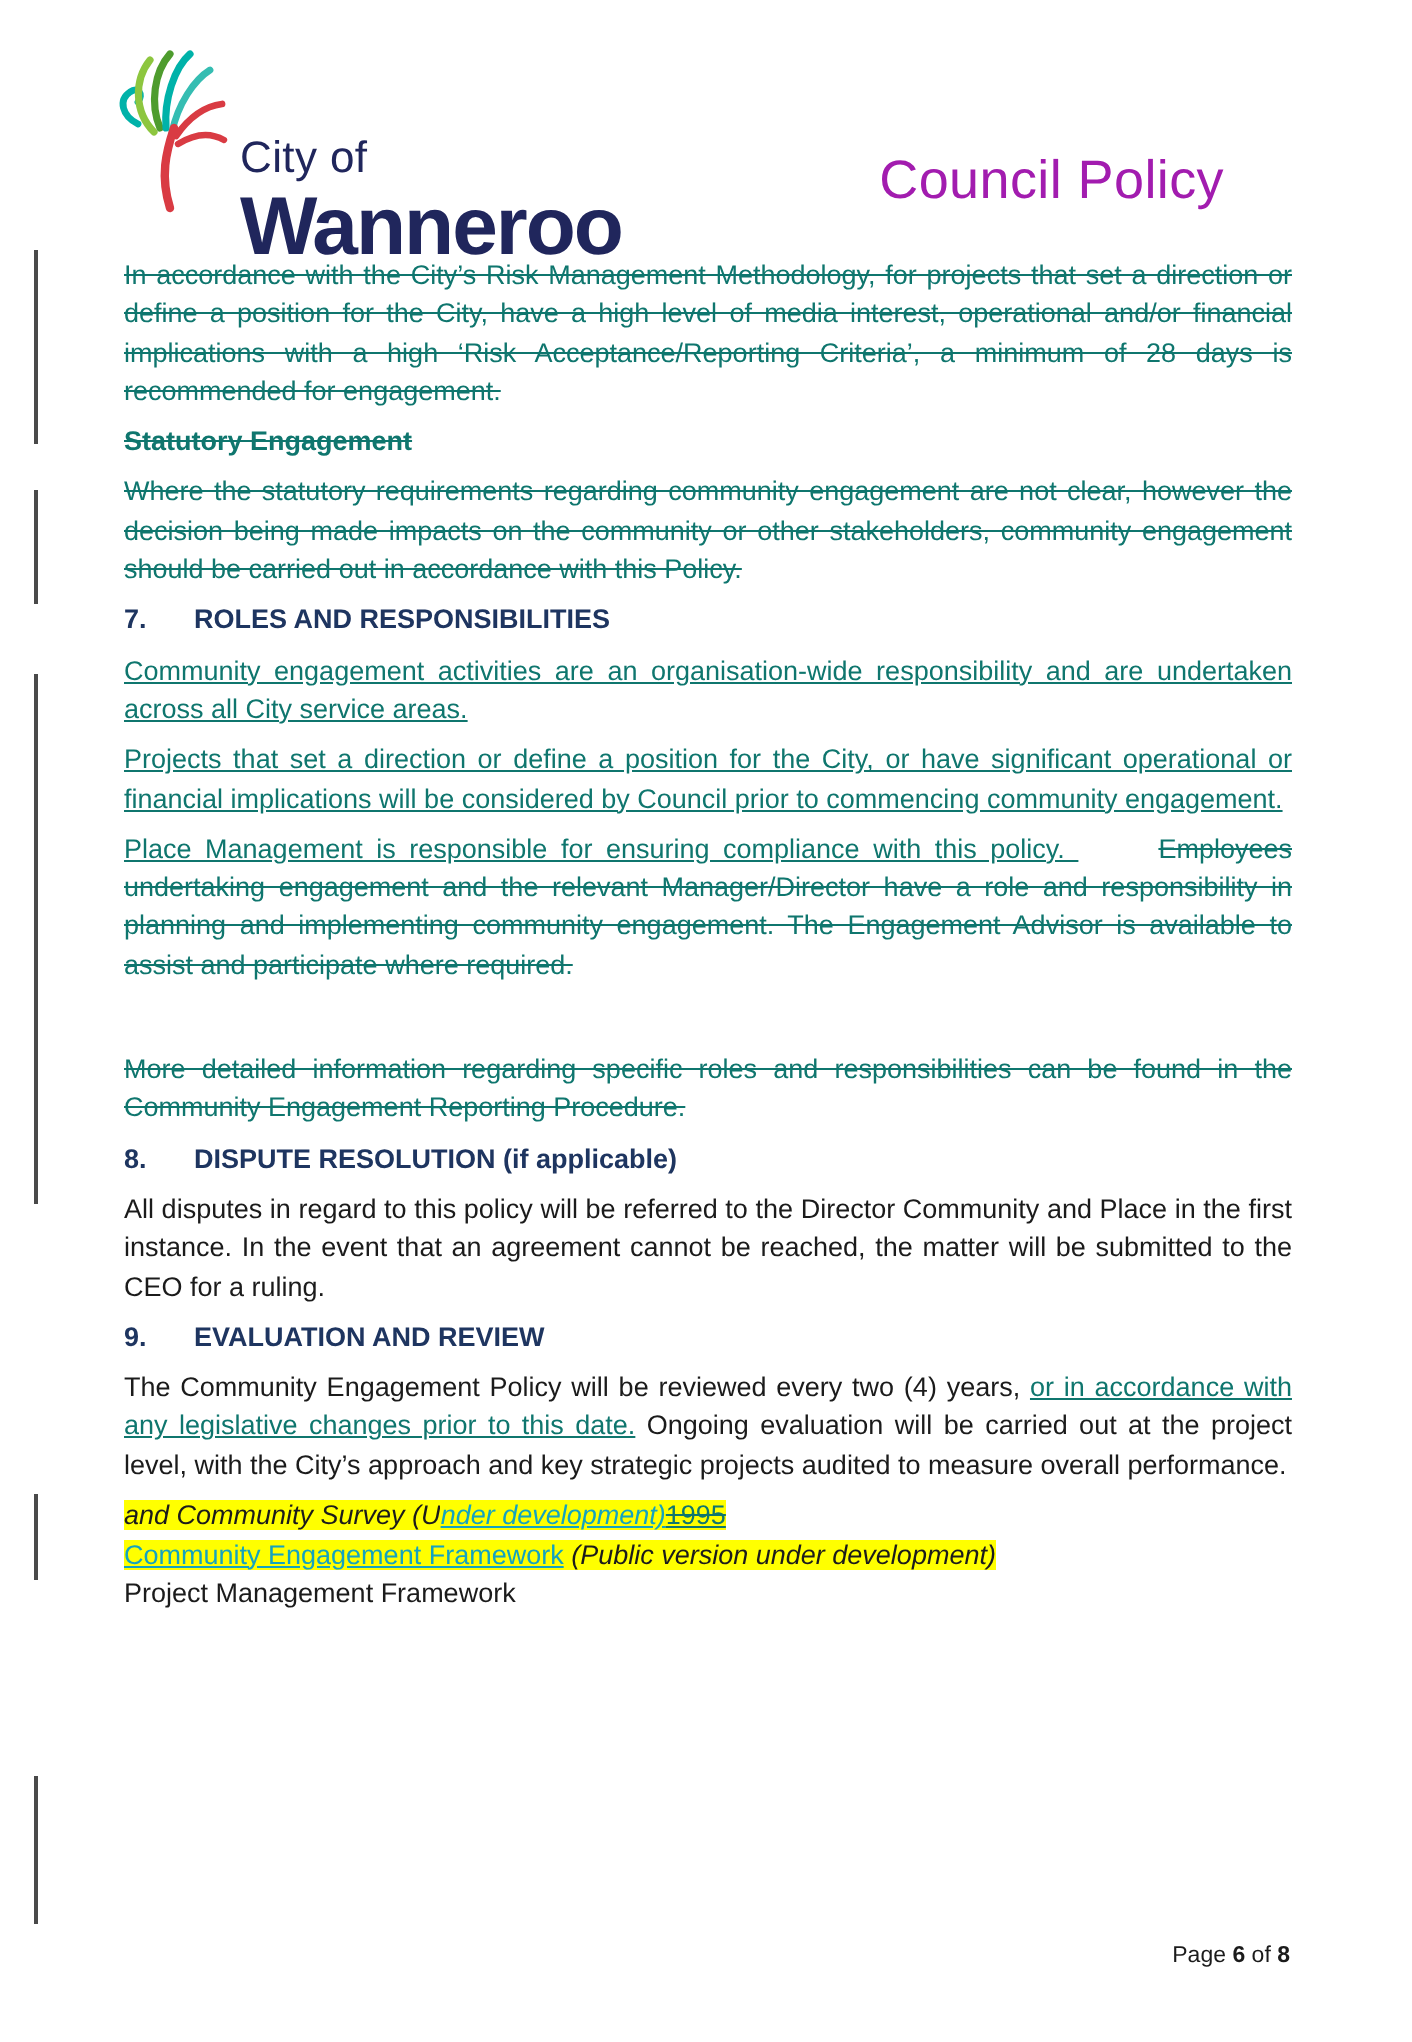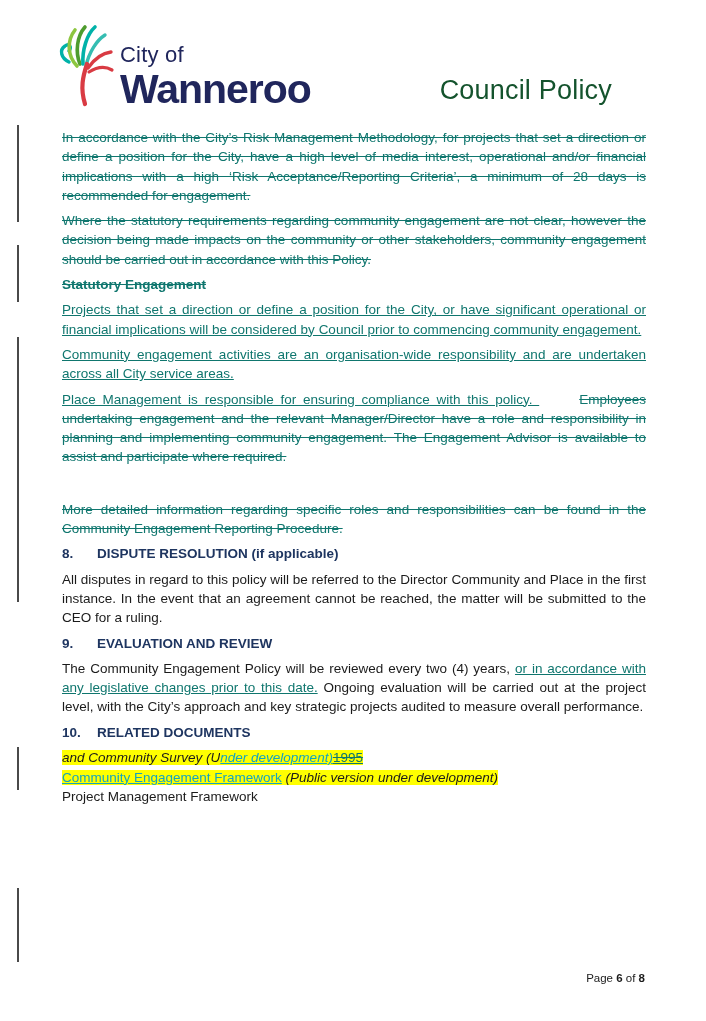--- a/index.html
+++ b/index.html
@@ -5,24 +5,24 @@
   html,body{margin:0;padding:0;background:#e8e8e8;}
   .page{
     position:relative;width:706px;height:1021px;background:#ffffff;
     font-family:"Liberation Sans",sans-serif;color:#1b1b1b;overflow:hidden;
     margin:0 auto;
   }
   
   .header-logo{position:absolute;top:22px;left:58px;display:flex;align-items:flex-start;}
   .logo-mark{width:58px;height:86px;flex:0 0 auto;margin-right:4px;}
   .logo-text{margin-top:22px;line-height:1;color:#20265c;}
-  .logo-city{font-size:22px;letter-spacing:.2px;}
+  .logo-city{font-size:22px;letter-spacing:.2px;margin-top:24px;}
   .logo-wanneroo{font-size:41px;font-weight:700;letter-spacing:-1px;margin-top:3px;}
   .doc-type{
-    position:absolute;top:75px;right:94px;font-size:27px;color:#14532d;
+    position:absolute;top:75px;right:94px;font-size:27px;color:#a21caf;
     letter-spacing:.2px;white-space:nowrap;
   }
   
   .cbar{position:absolute;left:17px;width:2px;background:#4a4a4a;}
   .cbar1{top:125px;height:97px;}
   .cbar2{top:245px;height:57px;}
   .cbar3{top:337px;height:265px;}
   .cbar4{top:747px;height:43px;}
   .cbar5{top:888px;height:74px;}
   
@@ -80,42 +80,42 @@
   <div class="cbar cbar1"></div>
   <div class="cbar cbar2"></div>
   <div class="cbar cbar3"></div>
   <div class="cbar cbar4"></div>
   <div class="cbar cbar5"></div>
 
   <div class="doc-body">
 
     <p class="red strike">In accordance with the City’s Risk Management Methodology, for projects that set a direction or define a position for the City, have a high level of media interest, operational and/or financial implications with a high ‘Risk Acceptance/Reporting Criteria’, a minimum of 28 days is recommended for engagement.</p>
 
+    <p class="red strike sub-head">Statutory Engagement</p>
+
     <p class="red strike">Where the statutory requirements regarding community engagement are not clear, however the decision being made impacts on the community or other stakeholders, community engagement should be carried out in accordance with this Policy.</p>
 
-    <p class="red strike sub-head">Statutory Engagement</p>
+    <p class="num-head h7"><span class="h-num">7.</span><span>ROLES AND RESPONSIBILITIES</span></p>
 
+    <p class="red ins">Community engagement activities are an organisation-wide responsibility and are undertaken across all City service areas.</p>
 
     <p class="red ins">Projects that set a direction or define a position for the City, or have significant operational or financial implications will be considered by Council prior to commencing community engagement.</p>
-
-    <p class="red ins">Community engagement activities are an organisation-wide responsibility and are undertaken across all City service areas.</p>
 
     <p class="tight"><span class="red ins">Place Management is responsible for ensuring compliance with this policy. </span><span class="red strike">Employees undertaking engagement and the relevant Manager/Director have a role and responsibility in planning and implementing community engagement. The Engagement Advisor is available to assist and participate where required.</span></p>
 
     <p class="red strike gap-top">More detailed information regarding specific roles and responsibilities can be found in the Community Engagement Reporting Procedure.</p>
 
     <p class="num-head h8"><span class="h-num">8.</span><span>DISPUTE RESOLUTION (if applicable)</span></p>
 
     <p>All disputes in regard to this policy will be referred to the Director Community and Place in the first instance. In the event that an agreement cannot be reached, the matter will be submitted to the CEO for a ruling.</p>
 
     <p class="num-head h9"><span class="h-num">9.</span><span>EVALUATION AND REVIEW</span></p>
 
     <p><span>The Community Engagement Policy will be reviewed every two (4) years, </span><span class="red ins">or in accordance with any legislative changes prior to this date.</span><span> Ongoing evaluation will be carried out at the project level, with the City’s approach and key strategic projects audited to measure overall performance.</span></p>
 
-    <p class="num-head h10"><span class="h-num">10.</span><span>RELATED DOCUMENTS</span></p>
 
 
     <div class="related-line"><span class="hl italic">and Community Survey (U</span><span class="hl link italic">nder development)</span><span class="hl red strike-ins">1995</span></div>
 
     <div class="related-line"><span class="hl link">Community Engagement Framework</span><span class="hl italic"> (Public version under development)</span></div>
 
     <div class="related-line">Project Management Framework</div>
   </div>
 
   <div class="footer"><span>Page </span><b>6</b><span> of </span><b>8</b></div>

